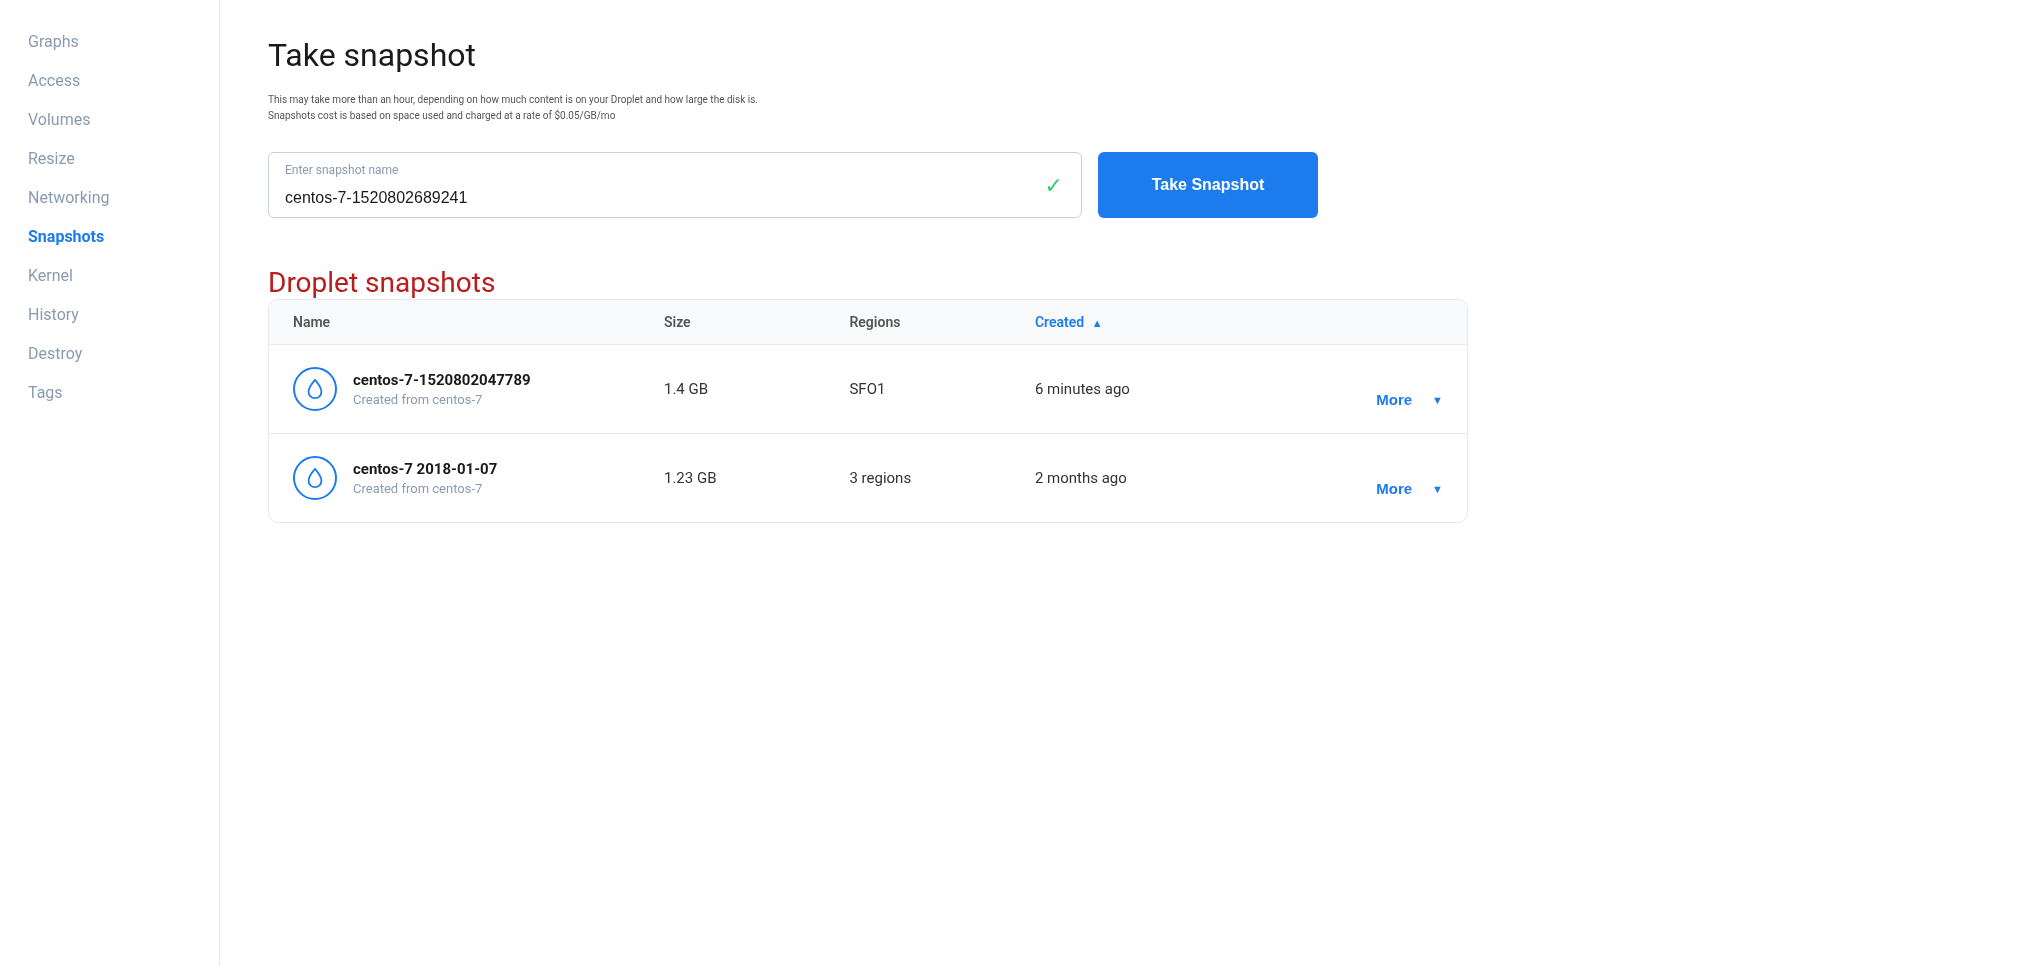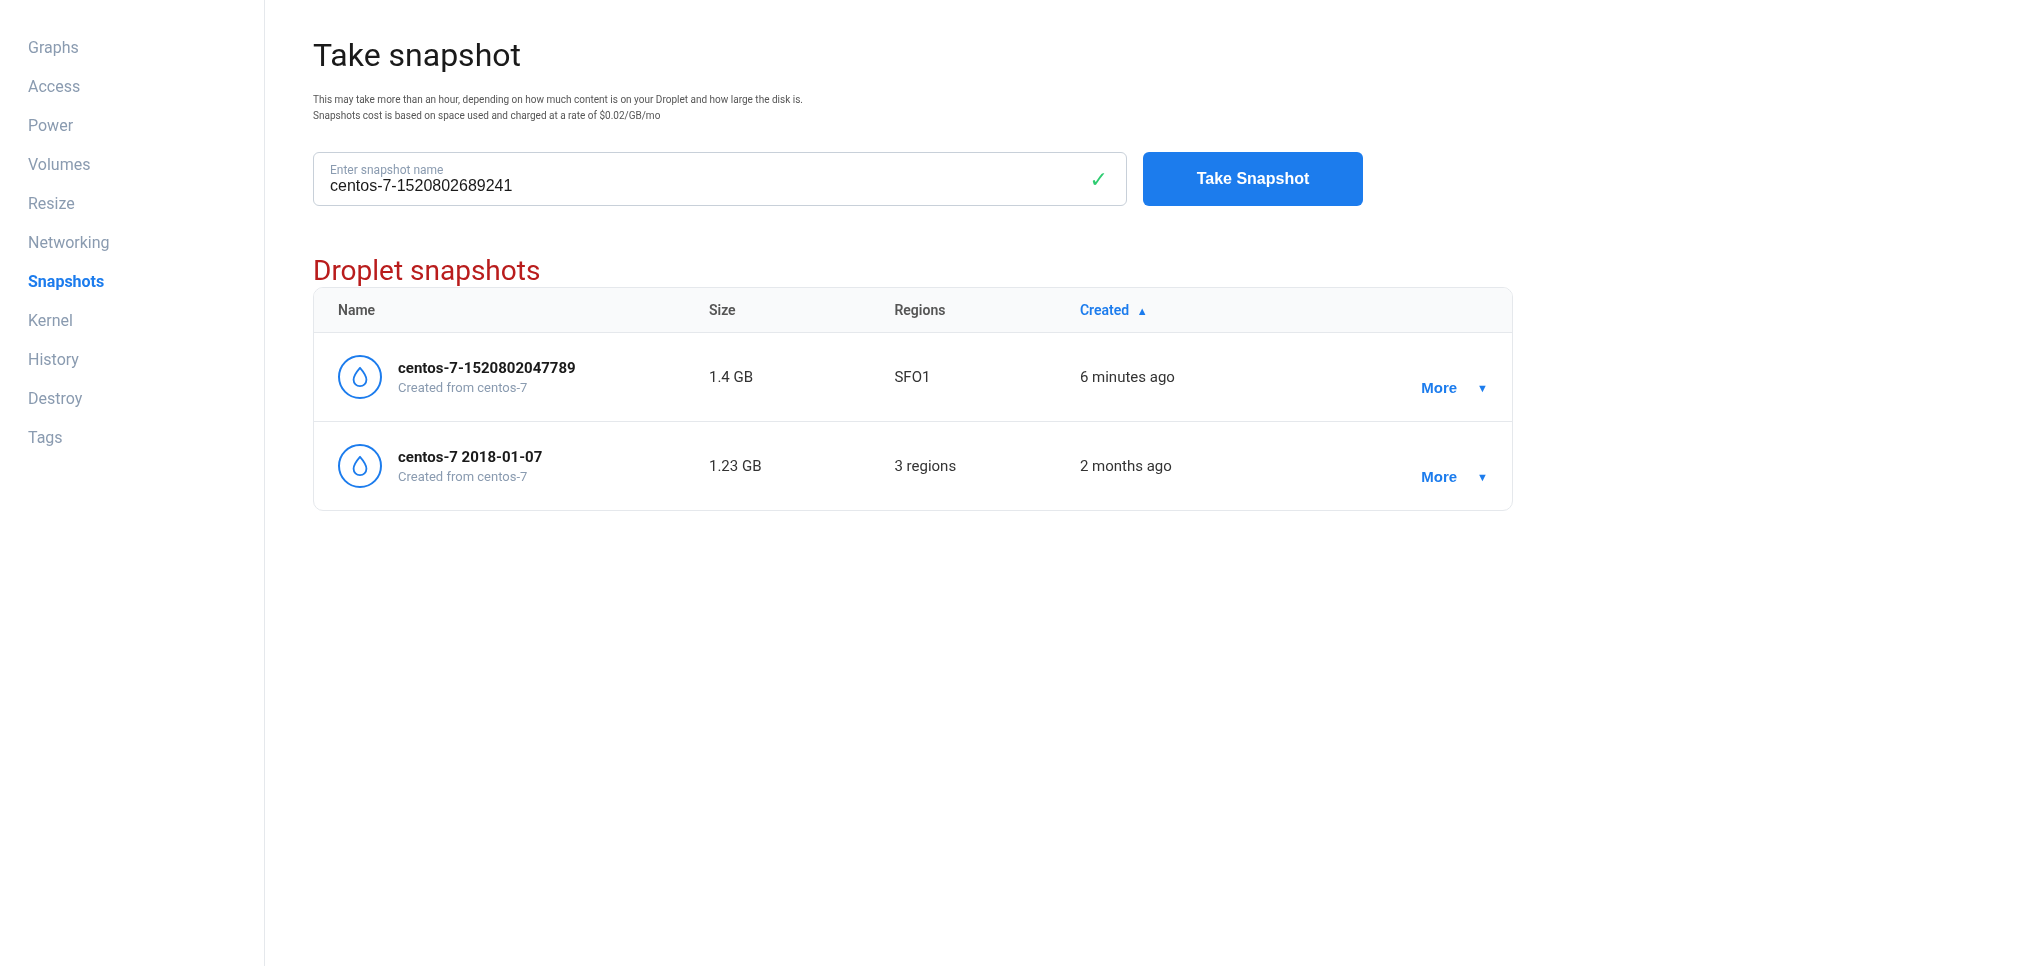--- a/index.html
+++ b/index.html
@@ -8,24 +8,24 @@
       background: #f5f6f8;
       color: #333;
       min-height: 966px;
     }
     .layout {
       display: flex;
       min-height: 966px;
     }
     
     .sidebar {
-      width: 265px;
+      width: 220px;
       background: #fff;
       border-right: 1px solid #e5e8ec;
-      padding: 28px 0;
+      padding: 22px 0;
       flex-shrink: 0;
     }
     .sidebar-item {
       display: block;
       padding: 10px 28px;
       font-size: 16px;
       color: #8a9bb0;
       cursor: pointer;
       text-decoration: none;
     }
@@ -67,21 +67,21 @@
       padding: 10px 16px;
       display: flex;
       flex-direction: column;
       justify-content: center;
       background: #fff;
       position: relative;
     }
     .snapshot-input-label {
       font-size: 12px;
       color: #8a9bb0;
-      margin-bottom: 0;
+      margin-bottom: 12px;
     }
     .snapshot-input-field {
       font-size: 16px;
       color: #1a1a1a;
       border: none;
       outline: none;
       width: 100%;
       background: transparent;
     }
     .checkmark {
@@ -200,36 +200,35 @@
   </style>
 </head>
 <body>
 
 <div class="layout">
 
   <nav class="sidebar">
 
   <a class="sidebar-item" href="#">Graphs</a>
       <a class="sidebar-item" href="#">Access</a>
-      <a class="sidebar-item" href="#">Power</a>
       <a class="sidebar-item" href="#">Volumes</a>
       <a class="sidebar-item" href="#">Resize</a>
       <a class="sidebar-item" href="#">Networking</a>
       <a class="sidebar-item active" href="#">Snapshots</a>
       <a class="sidebar-item" href="#">Kernel</a>
       <a class="sidebar-item" href="#">History</a>
       <a class="sidebar-item" href="#">Destroy</a>
       <a class="sidebar-item" href="#">Tags</a>
     </nav>
 
   <main class="main">
     <h1 class="page-title">Take snapshot</h1>
     <p class="description">
       <span>This may take more than an hour, depending on how much content is on your Droplet and how large the disk is.</span><br>
-      <span>Snapshots cost is based on space used and charged at a rate of $0.02/GB/mo</span>
+      <span>Snapshots cost is based on space used and charged at a rate of $0.05/GB/mo</span>
     </p>
 
     <div class="snapshot-form">
       <div class="snapshot-input-wrap">
         <label class="snapshot-input-label">Enter snapshot name</label>
         <input class="snapshot-input-field" type="text" value="centos-7-1520802689241" style="">
         <span class="checkmark">✓</span>
       </div>
       <button class="take-snapshot-btn">Take Snapshot</button>
     </div>

